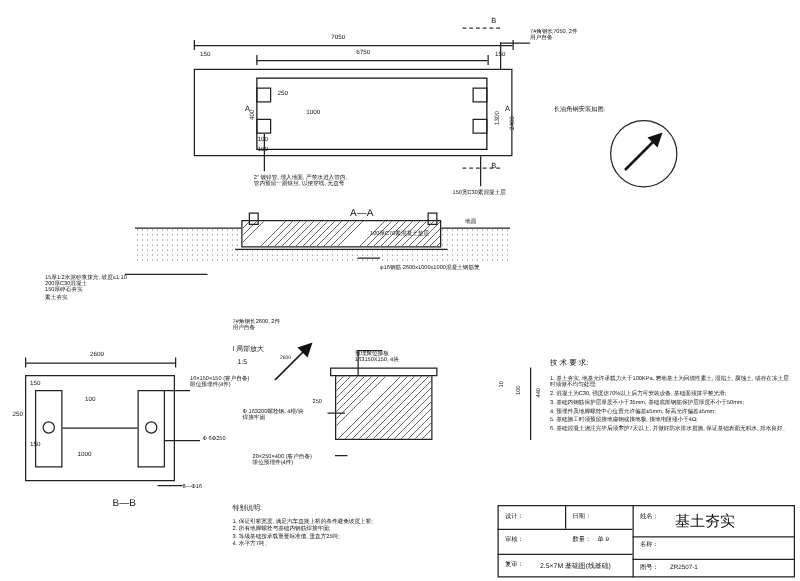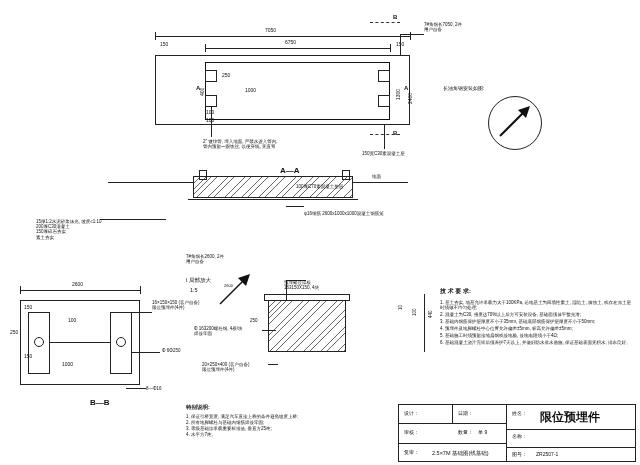--- a/index.html
+++ b/index.html
@@ -9,21 +9,21 @@
   .h{height:1px;}
   .v{width:1px;}
   .txt{position:absolute;white-space:pre;line-height:1.15;}
   .t4{font-size:4px;}
   .t45{font-size:4.5px;}
   .t5{font-size:5px;}
   .t55{font-size:5.5px;}
   .t6{font-size:6px;}
   .t8{font-size:8px;}
   .t12{font-size:12px;}
-  .bold{font-weight:bold;}
+  .bold{font-weight:normal;}
   .box{position:absolute;border:1px solid #222;box-sizing:border-box;}
   .boxthick{position:absolute;border:1.6px solid #111;box-sizing:border-box;}
   .dash{position:absolute;border-top:1px dashed #333;}
   .dot{position:absolute;background:
      radial-gradient(#777 0.6px, transparent 0.7px) 0 0/4px 4px;}
   .conc{position:absolute;background:
      repeating-linear-gradient(135deg,#666 0 0.5px,transparent 0.5px 4px);}
   .circle{position:absolute;border:1px solid #222;border-radius:50%;box-sizing:border-box;}
   .tblbrd{position:absolute;border:1px solid #222;box-sizing:border-box;}
   .center{text-align:center;}
@@ -199,18 +199,18 @@
 
   <div class="txt t5" style="left:404px;top:411px;">设计：</div>
   <div class="txt t5" style="left:458px;top:411px;">日期：</div>
   <div class="txt t5" style="left:512px;top:411px;">姓名：</div>
   <div class="txt t5" style="left:404px;top:430px;">审核：</div>
   <div class="txt t5" style="left:458px;top:430px;">数量：</div>
   <div class="txt t5" style="left:478px;top:430px;">单 9</div>
   <div class="txt t5" style="left:404px;top:450px;">复审：</div>
   <div class="txt t55" style="left:432px;top:450px;">2.5×7M 基础图(线基础)</div>
 
-  <div class="txt t12 bold" style="left:540px;top:411px;">限位预埋件</div>
+  <div class="txt t12 bold" style="left:540px;top:411px;">基土夯实</div>
   <div class="txt t5" style="left:512px;top:434px;">名称：</div>
   <div class="txt t5" style="left:512px;top:452px;">图号：</div>
   <div class="txt t5" style="left:536px;top:452px;">ZR2507-1</div>
 
 </div>
 
 </body></html>

